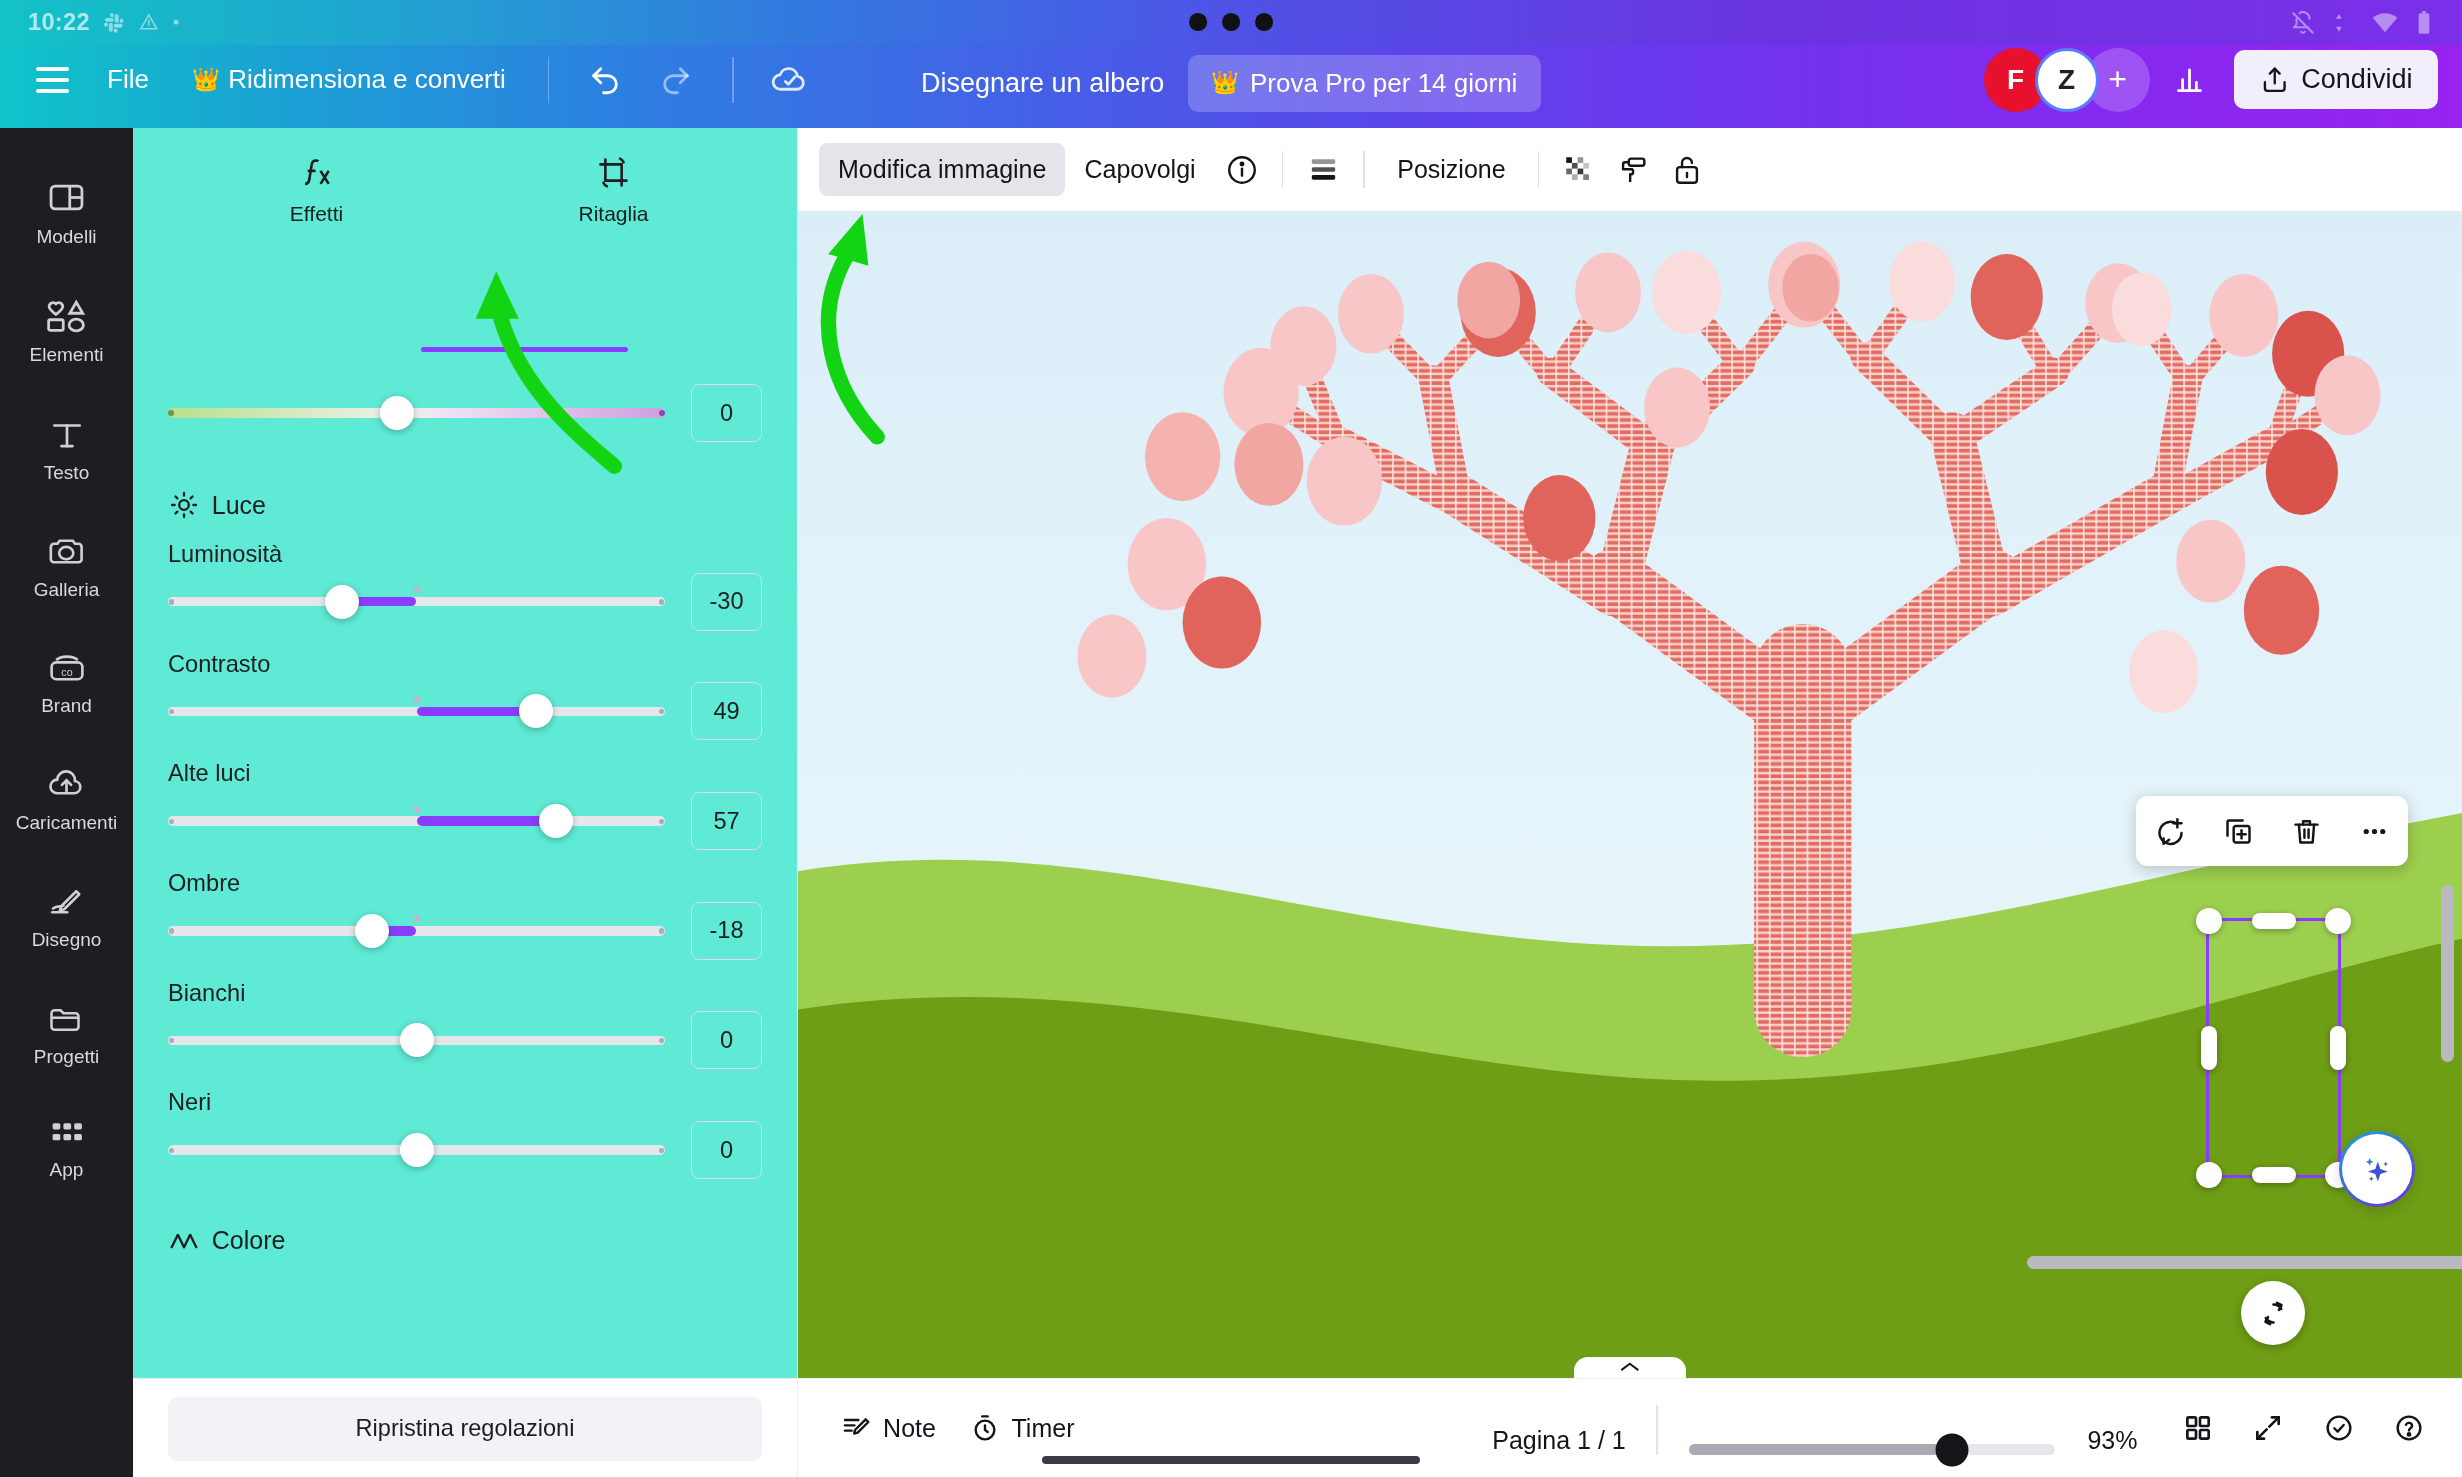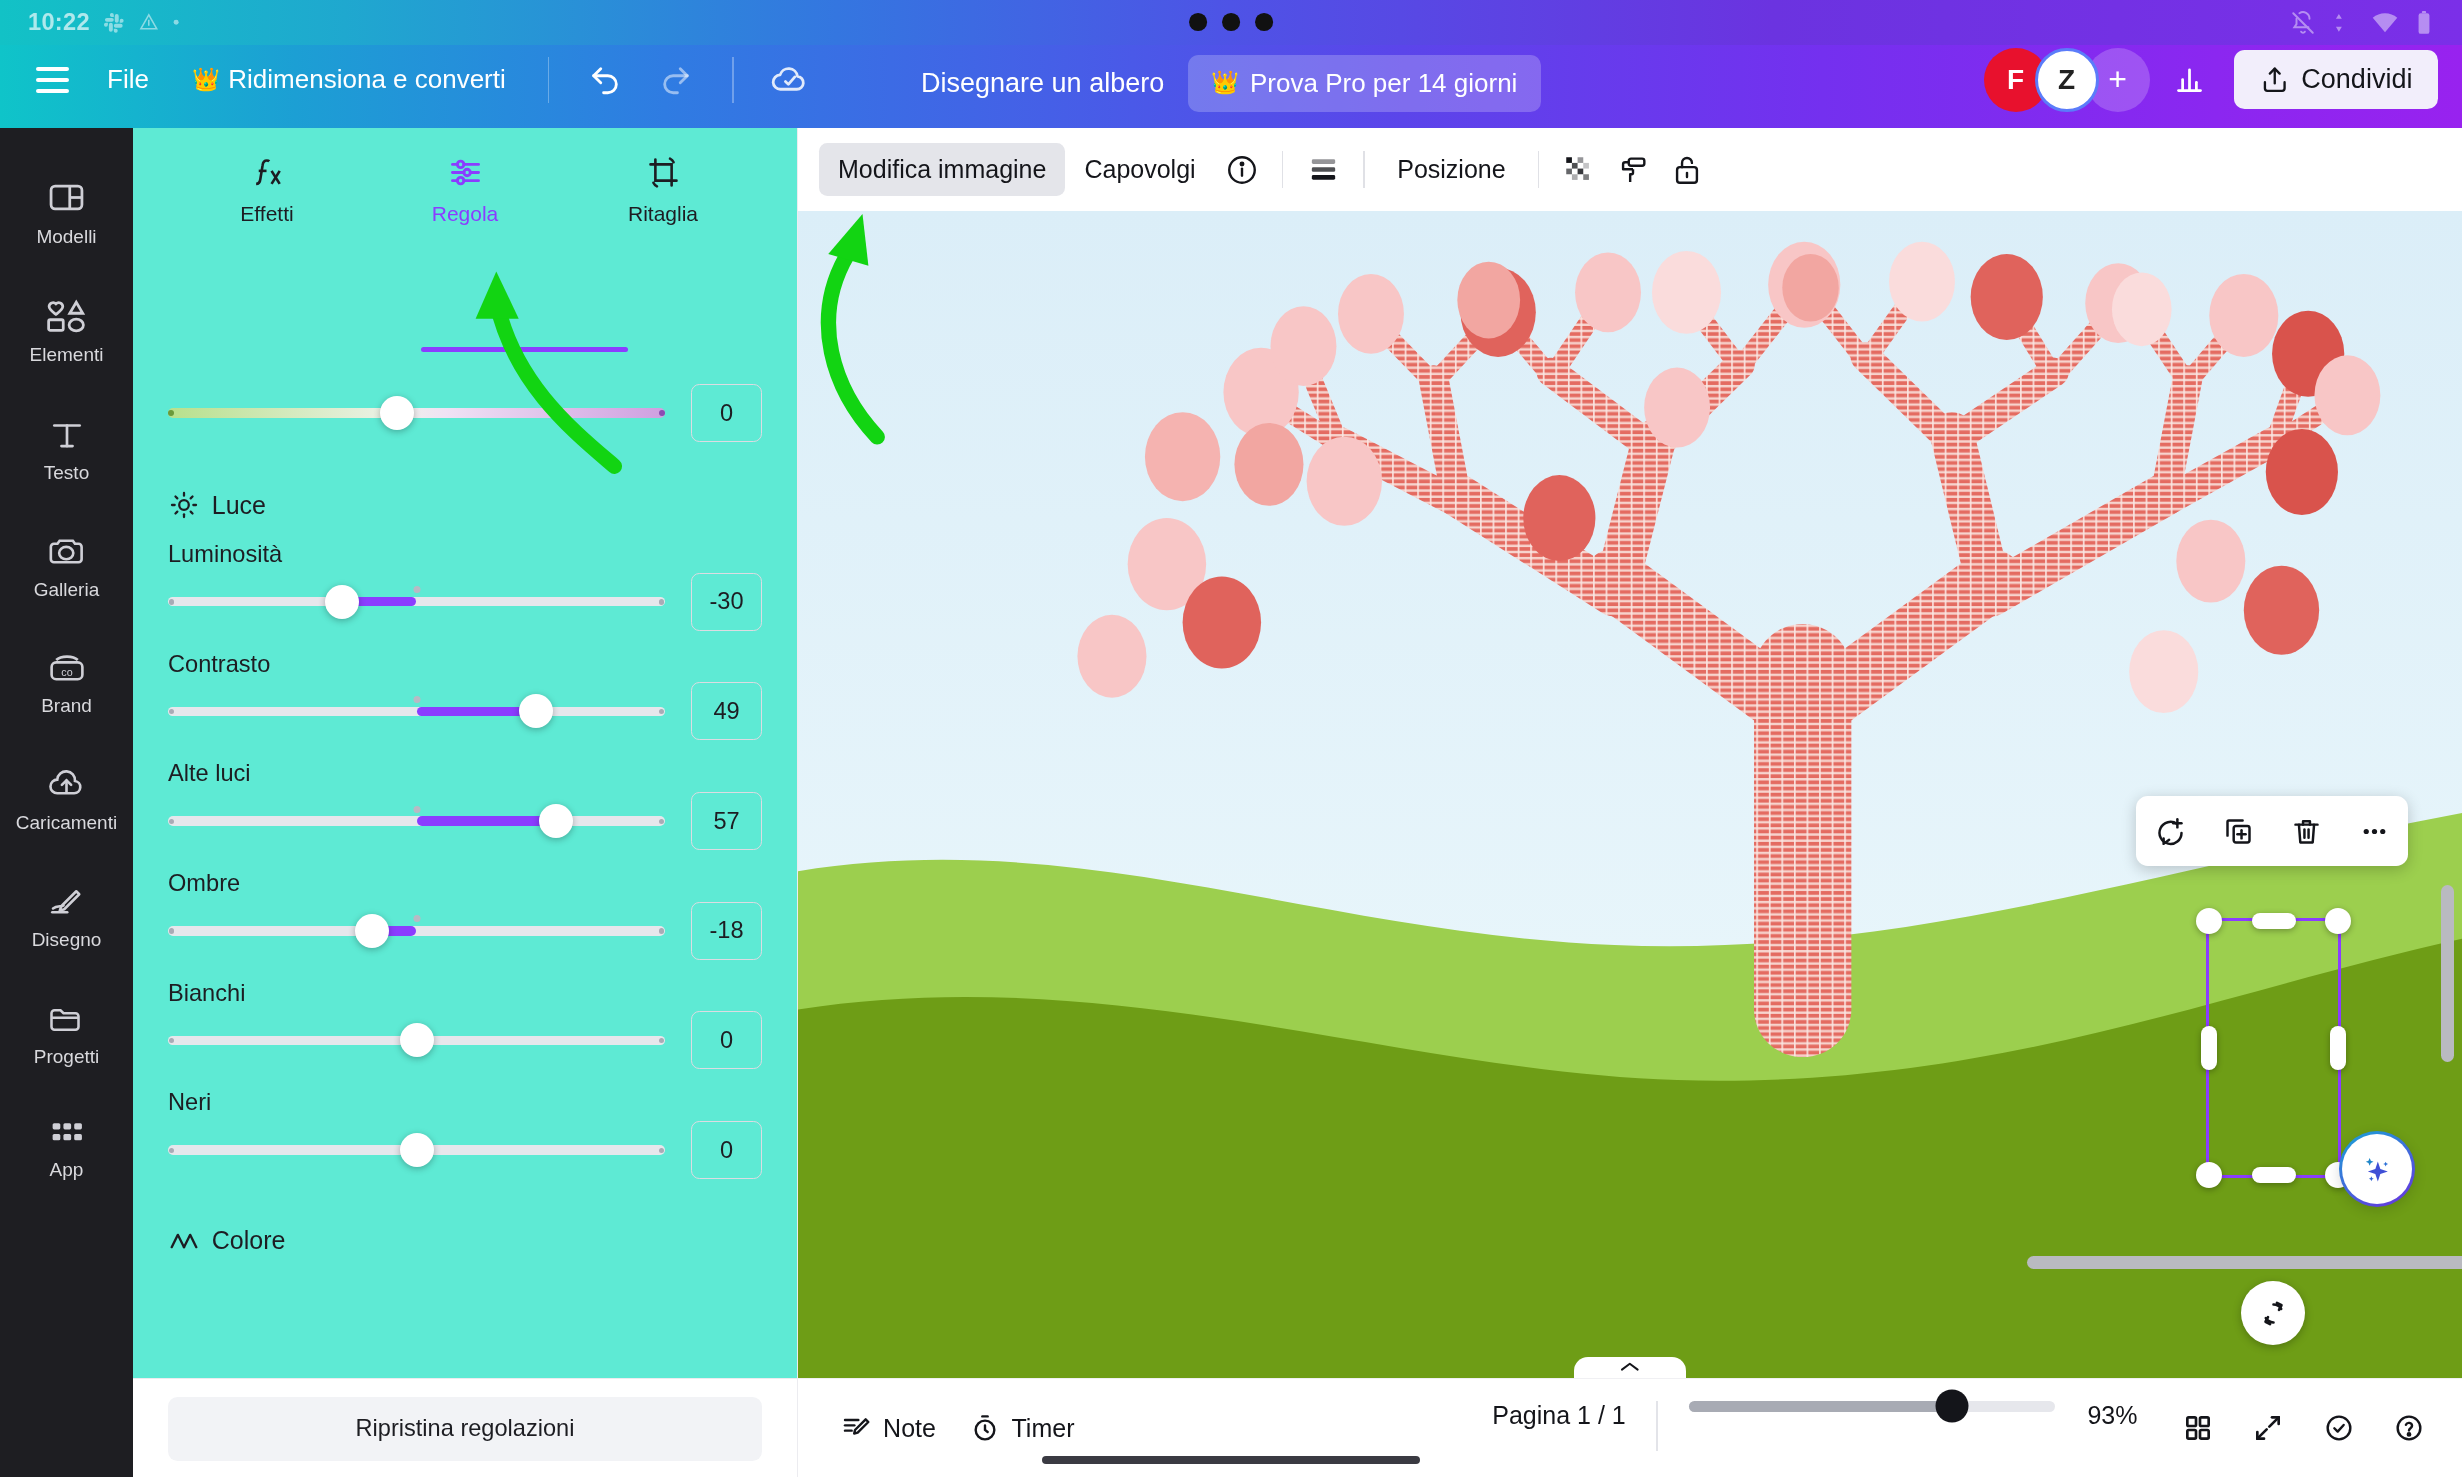--- a/index.html
+++ b/index.html
@@ -211,21 +211,21 @@
     width: 112px; height: 27px; background: #fff; border-radius: 14px 14px 0 0;
     display: flex; align-items: flex-start; justify-content: center; padding-top: 2.4px; z-index: 14; cursor: pointer;
   }
 
   .bottombar {
     position: absolute; left: 0; right: 0; bottom: 0; height: 99px;
     background: #fff; display: flex; align-items: center; padding: 0 26px; z-index: 16;
     border-top: 1.2px solid #f0f0f3;
   }
   .bb-btn { display: flex; align-items: center; gap: 10.6px; font-size: 25px; color: #14151a; padding: 9.5px 16.5px; border-radius: 7px; cursor: pointer; }
-  .bb-right { margin-left: auto; display: flex; align-items: flex-start; gap: 16.5px; }
+  .bb-right { margin-left: auto; display: flex; align-items: flex-end; gap: 16.5px; }
   .pagecount { font-size: 25px; color: #14151a; white-space: nowrap; }
   .bbdiv { width: 1.8px; height: 50px; background: #e3e4e9; margin: 0 14px; }
   .zoom-track { width: 366px; height: 10.6px; background: #e6e7ec; border-radius: 5.9px; position: relative; cursor: pointer; }
   .zoom-fill { position: absolute; left: 0; top: 0; height: 10.6px; background: #a8abb4; border-radius: 5.9px; }
   .zoom-knob { position: absolute; top: 50%; width: 33px; height: 33px; border-radius: 50%; background: #14151a; transform: translate(-50%,-50%); }
   .zoom-val { font-size: 25px; color: #14151a; width: 83px; text-align: center; }
   .bb-ico { width: 54px; height: 54px; display: flex; align-items: center; justify-content: center; cursor: pointer; }
   .homebar {
     position: absolute; left: 50%; transform: translateX(-50%); bottom: 13px;
     width: 378px; height: 8.3px; border-radius: 5.9px; background: #3a3a42; z-index: 40;
@@ -433,34 +433,20 @@
   <div class="panel">
     <div class="panel-tabs">
       <div class="ptab">
         <svg width="39" height="39" viewBox="0 0 24 24" fill="none" stroke="#1d1d22" stroke-width="1.6">
             <path d="M5 19c1.6 0 2.4-1 2.6-3L9 7.5C9.2 5.6 10 4.6 11.6 4.6c.7 0 1.2.2 1.5.5"></path>
             <path d="M6.6 11h4.8"></path>
             <path d="m14.5 11 5 8"></path>
             <path d="m19.5 11-5 8"></path>
           </svg>
         <span class="ptab-label">Effetti</span>
-      </div>
-      <div class="ptab active">
-        <svg width="39" height="39" viewBox="0 0 24 24" fill="none" stroke="#8b3dff" stroke-width="1.8" stroke-linecap="round">
-          <path d="M4 7h3"></path>
-            <path d="M11 7h9"></path>
-            <circle cx="9" cy="7" r="2"></circle>
-          <path d="M4 12h7"></path>
-            <path d="M15 12h5"></path>
-            <circle cx="13" cy="12" r="2"></circle>
-          <path d="M4 17h3"></path>
-            <path d="M11 17h9"></path>
-            <circle cx="9" cy="17" r="2"></circle>
-        </svg>
-        <span class="ptab-label">Regola</span>
       </div>
       <div class="ptab">
         <svg width="39" height="39" viewBox="0 0 24 24" fill="none" stroke="#1d1d22" stroke-width="1.6" stroke-linecap="round">
           <path d="M7 4v13h13"></path>
             <path d="M17 20V7H4"></path>
             <path d="M16 3.5a4.5 4.5 0 0 1 2.2 2.2"></path>
             <path d="M8 20.5a4.5 4.5 0 0 1-2.2-2.2"></path>
         </svg>
         <span class="ptab-label">Ritaglia</span>
       </div>

